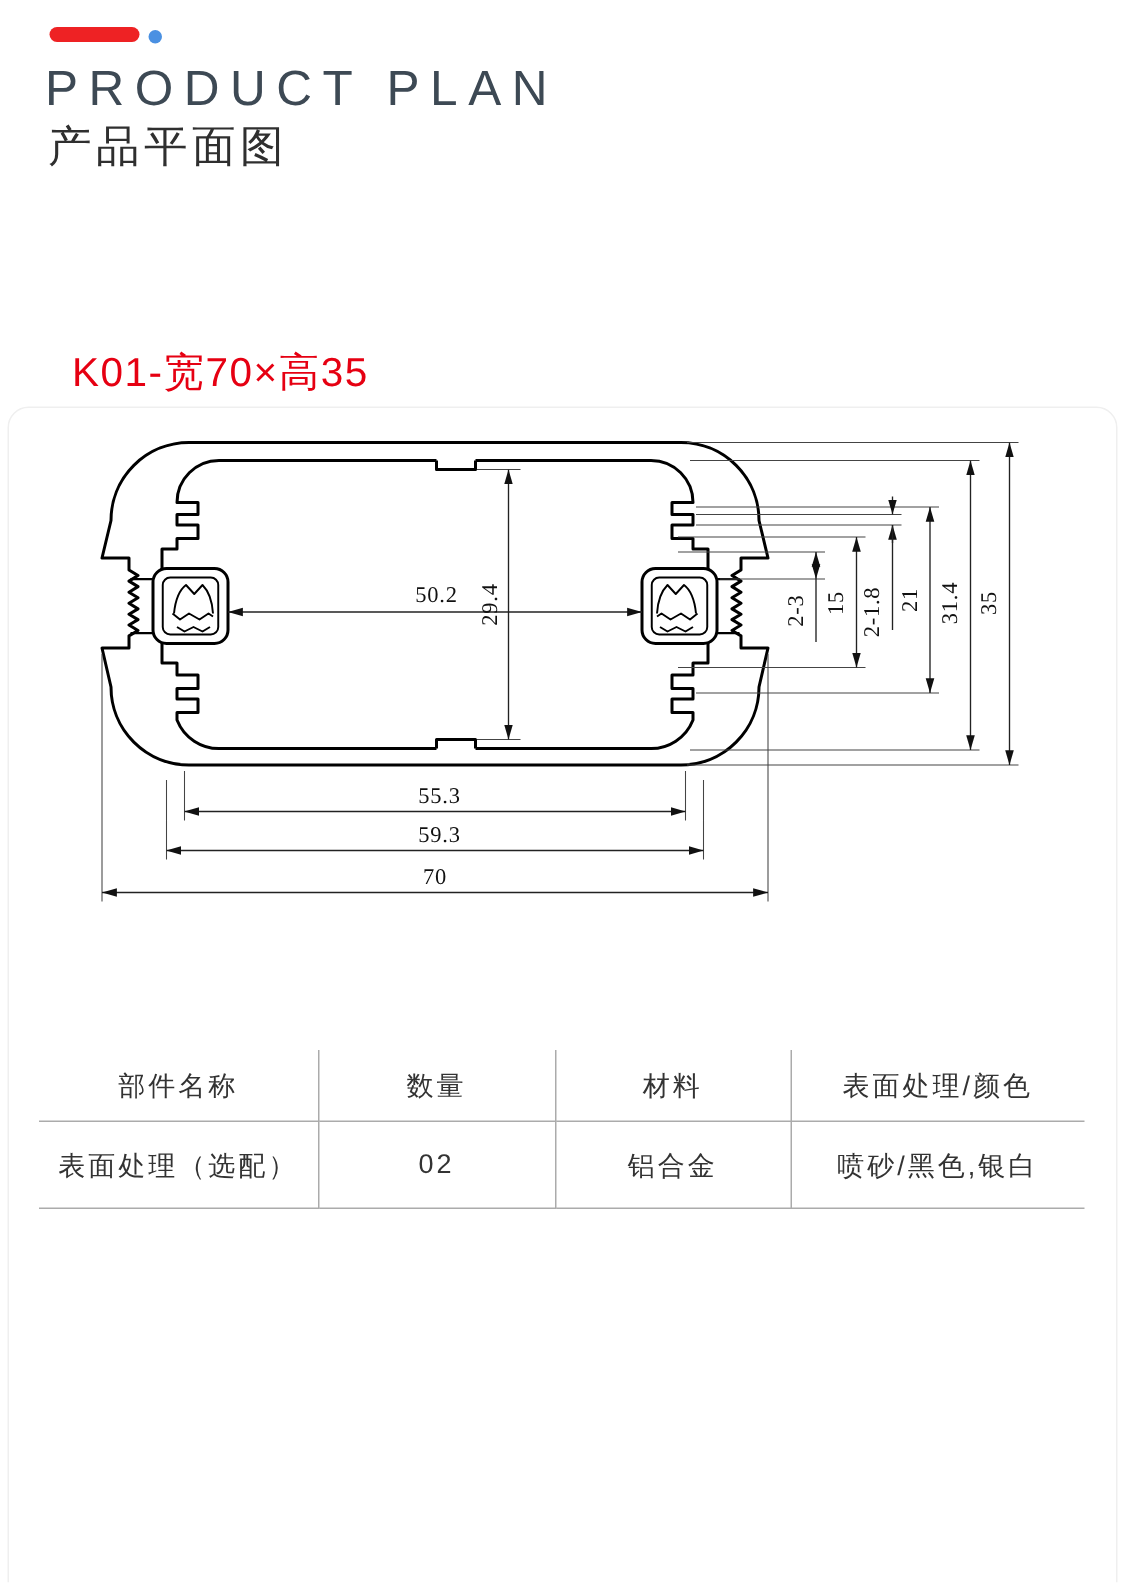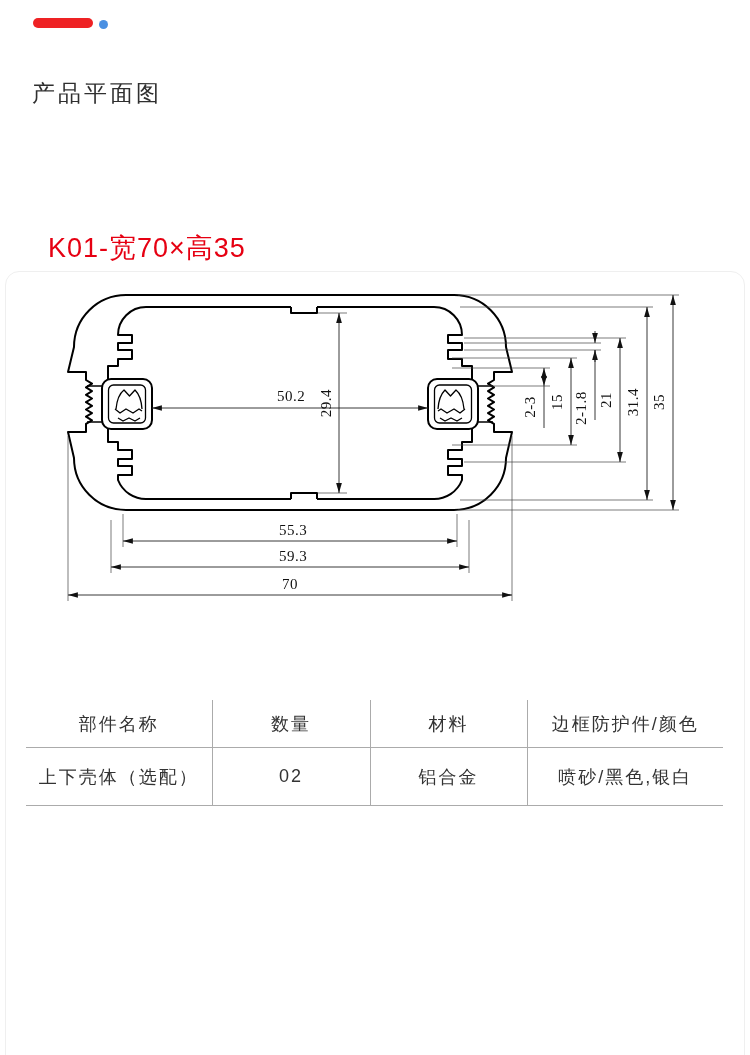--- a/index.html
+++ b/index.html
@@ -4,21 +4,21 @@
 <style>
   html,body{margin:0;padding:0;background:#fff;}
   #page{position:relative;width:750px;height:1055px;background:#fff;overflow:hidden;
         font-family:"Liberation Sans",sans-serif;}
   .card{position:absolute;left:5px;top:271px;width:738px;height:900px;
         border:1px solid #efefef;border-radius:14px;background:#fff;}
   .red-pill{position:absolute;left:33px;top:18px;width:60px;height:10px;border-radius:5px;}
   .blue-dot{position:absolute;left:99px;top:20px;width:9px;height:9px;border-radius:50%;}
   .page-title{position:absolute;left:30px;top:40px;font-size:33px;font-weight:400;
         letter-spacing:7px;color:#3d4954;}
-  .page-subtitle{position:absolute;left:32px;top:78px;font-size:23px;font-weight:500;
+  .page-subtitle{position:absolute;left:32px;top:78px;font-size:29px;font-weight:500;
         letter-spacing:3px;color:#2f2f2f;}
   .model-title{position:absolute;left:48px;top:230px;font-size:27px;font-weight:500;
         color:#e60012;letter-spacing:1px;}
   #drawing{position:absolute;left:60px;top:280px;}
   #drawing .prof{fill:none;stroke:#000;stroke-width:2;stroke-linejoin:round;}
   #drawing .thin{fill:none;stroke:#000;stroke-width:1.3;stroke-linejoin:round;}
   #drawing .conn{fill:none;stroke:#000;stroke-width:1.5;}
   #drawing .ext{stroke:#444;stroke-width:0.7;fill:none;}
   #drawing .dim{stroke:#222;stroke-width:0.9;fill:none;}
   #drawing text{font-family:"Liberation Serif",serif;font-size:15px;fill:#111;
@@ -32,20 +32,21 @@
   table.parts td{height:57px;}
 </style>
 </head>
 <body>
 
 <div id="page">
   <div class="card"></div>
 
   <div class="red-pill" style="background:#ee2224;"></div>
   <div class="blue-dot" style="background:#4a90e2;"></div>
+  <div class="page-title">PRODUCT PLAN</div>
   <div class="page-subtitle">产品平面图</div>
 
   <div class="model-title">K01-宽70×高35</div>
 
   <svg id="drawing" width="630" height="330" viewBox="0 0 630 330">
     <defs>
       <marker id="mA" viewBox="0 0 10 7" refX="10" refY="3.5" markerWidth="11" markerHeight="7.7" orient="auto-start-reverse">
         <path d="M0,0.6 L10,3.5 L0,6.4 Z" fill="#111"></path>
       </marker>
     </defs>
@@ -112,25 +113,25 @@
         <col style="width:186px">
         <col style="width:158px">
         <col style="width:157px">
         <col style="width:196px">
       </colgroup>
     <thead>
       <tr>
         <th>部件名称</th>
         <th>数量</th>
         <th>材料</th>
-        <th>边框防护件/颜色</th>
+        <th>表面处理/颜色</th>
       </tr>
     </thead>
     <tbody>
       <tr>
-        <td>上下壳体（选配）</td>
+        <td>表面处理（选配）</td>
         <td>02</td>
         <td>铝合金</td>
         <td>喷砂/黑色,银白</td>
       </tr>
     </tbody>
   </table>
 </div>
 
 </body></html>

